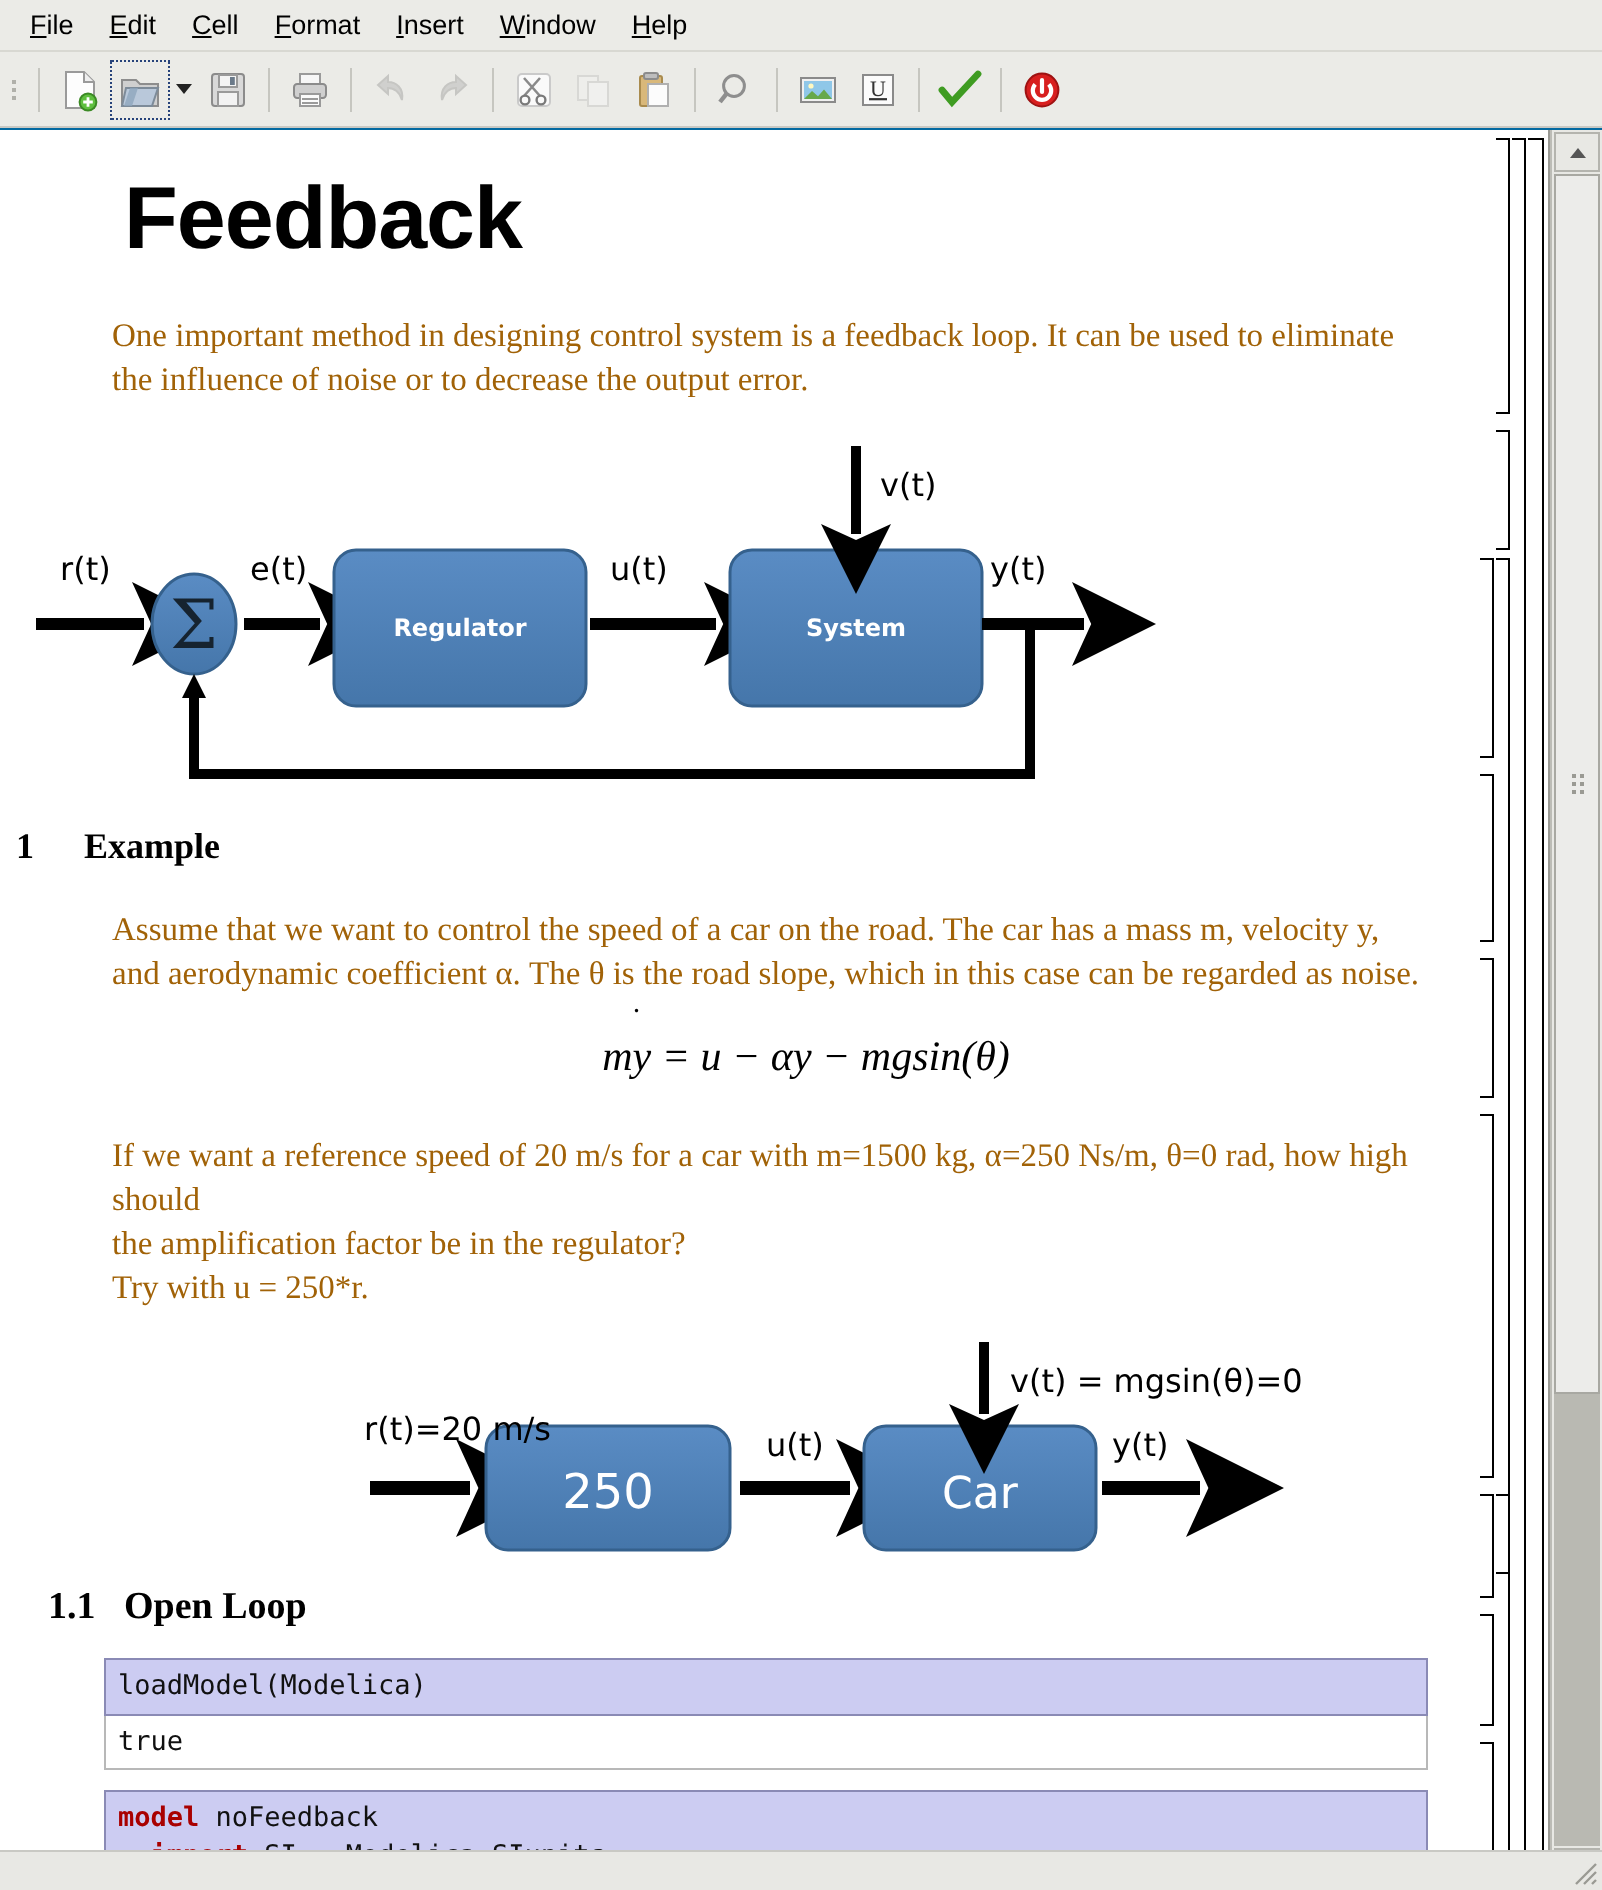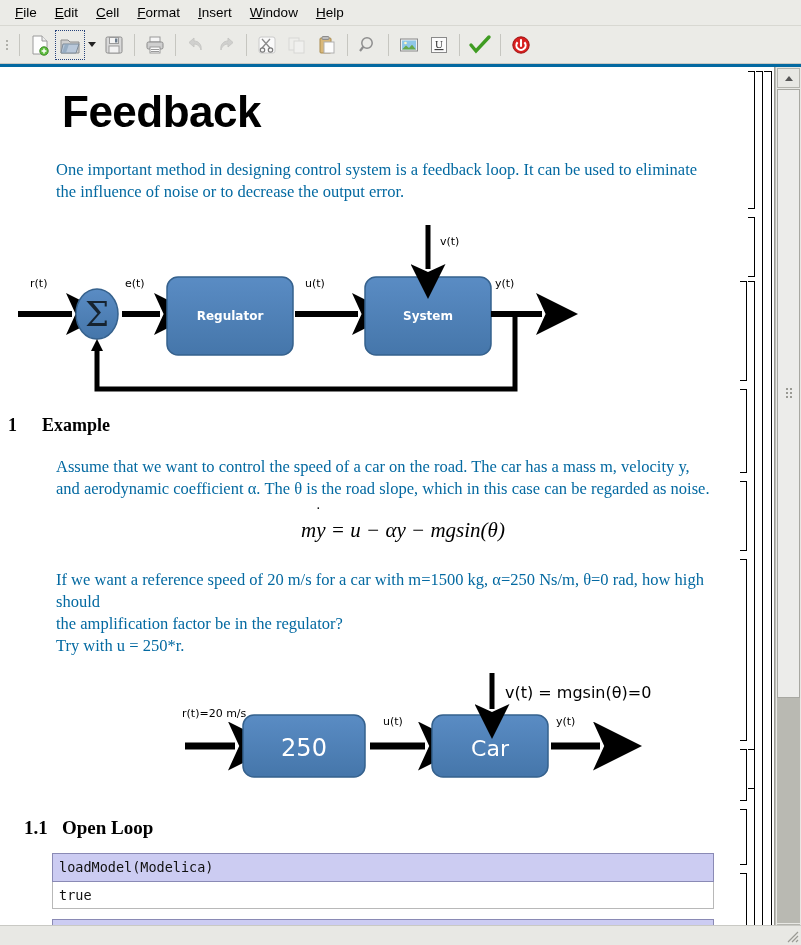--- a/index.html
+++ b/index.html
@@ -38,38 +38,38 @@
   }
   .tb-btn.sel{border:1px dotted #26427a;background:#e4e4ff00;}
   .tb-arrow{width:14px;height:30px;display:flex;align-items:center;justify-content:center;}
   .tri-down{width:0;height:0;border-left:4px solid transparent;border-right:4px solid transparent;border-top:5px solid #222;}
   
   #docwrap{
     position:relative;
     height:calc(945px - 26px - 38px);
     background:#ffffff;
     box-sizing:border-box;
-    border-top:3px solid #0369a1;
+    border-top:1px solid #0369a1;
     overflow:hidden;
   }
   #page{
     position:absolute;left:0;top:0;right:26px;bottom:0;
     background:#fff;overflow:hidden;
     border-right:1px solid #9a9a94;
   }
   #content{position:relative;padding:0 0 0 0;}
   h1.doc-title{
     font-family:"Liberation Sans",sans-serif;
     font-size:44px;font-weight:bold;margin:0;
     padding:22px 0 0 62px;letter-spacing:-0.5px;line-height:1.05;
   }
   p.body{
     font-family:"Liberation Serif",serif;
     font-size:16.5px;line-height:1.33;
-    margin:0;padding:0 60px 0 56px;color:#0369a1;
+    margin:0;padding:0 60px 0 56px;color:#a16207;
   }
   h2.sec{
     font-family:"Liberation Serif",serif;
     font-size:18px;font-weight:bold;margin:0;padding:0 0 0 8px;
   }
   h2.sec .num{display:inline-block;min-width:34px;}
   h3.sec{
     font-family:"Liberation Serif",serif;
     font-size:19px;font-weight:bold;margin:0;padding:0 0 0 24px;
   }
@@ -115,21 +115,21 @@
   .tri-dn-s{width:0;height:0;border-left:4px solid transparent;border-right:4px solid transparent;border-top:5px solid #555;}
   
   #statusbar{
     position:absolute;left:0;right:0;bottom:0;height:20px;background:#e8e8e4;
     border-top:1px solid #c9c9c4;box-sizing:border-box;
   }
   #resizer{position:absolute;right:2px;bottom:2px;width:14px;height:14px;}
   
   .diagram{position:relative;}
   .lbl{
-    position:absolute;font-family:"DejaVu Sans",sans-serif;font-size:11px;color:#000;
+    position:absolute;font-family:"DejaVu Sans",sans-serif;font-size:16px;color:#000;
     white-space:nowrap;
   }
 </style>
 </head>
 <body>
 
 <div id="menubar">
   <div class="menu-item"><u>F</u><span></span>ile</div>
   <div class="menu-item"><u>E</u>dit</div>
   <div class="menu-item"><u>C</u>ell</div>
@@ -364,21 +364,21 @@
           <line x1="492" y1="10" x2="492" y2="46" stroke="#000" stroke-width="5" marker-end="url(#ah2)"></line>
 
           <line x1="551" y1="83" x2="600" y2="83" stroke="#000" stroke-width="7" marker-end="url(#ah2)"></line>
         </svg>
         <div class="lbl" style="left:182px;top:44px;">r(t)=20 m/s</div>
         <div class="lbl" style="left:383px;top:52px;">u(t)</div>
         <div class="lbl" style="left:556px;top:52px;">y(t)</div>
         <div class="lbl" style="left:505px;top:20px;font-size:16px;">v(t) = mgsin(θ)=0</div>
       </div>
 
-      <h3 class="sec" style="margin-top:24px;">
+      <h3 class="sec" style="margin-top:2px;">
         <span class="num">1.1</span><span>Open Loop</span>
       </h3>
 
       <div style="height:14px"></div>
 
       <div class="cell-input"><span>loadModel(Modelica)</span></div>
 
       <div class="cell-output"><span>true</span></div>
 
       <div style="height:10px"></div>

